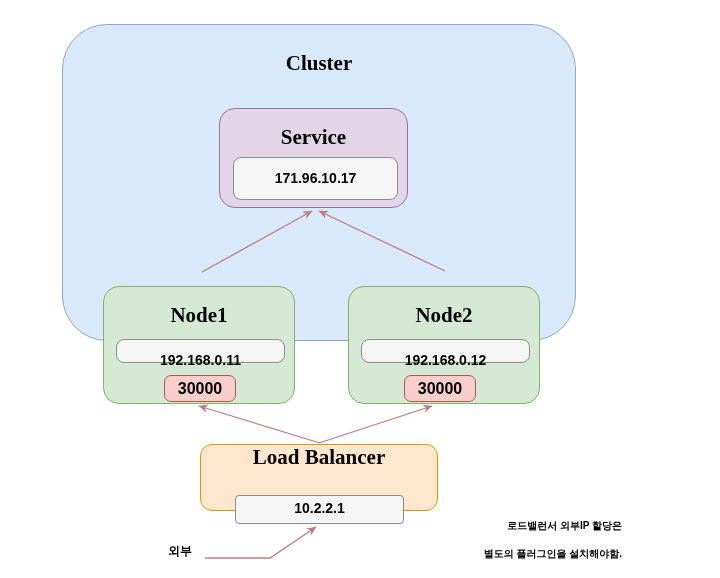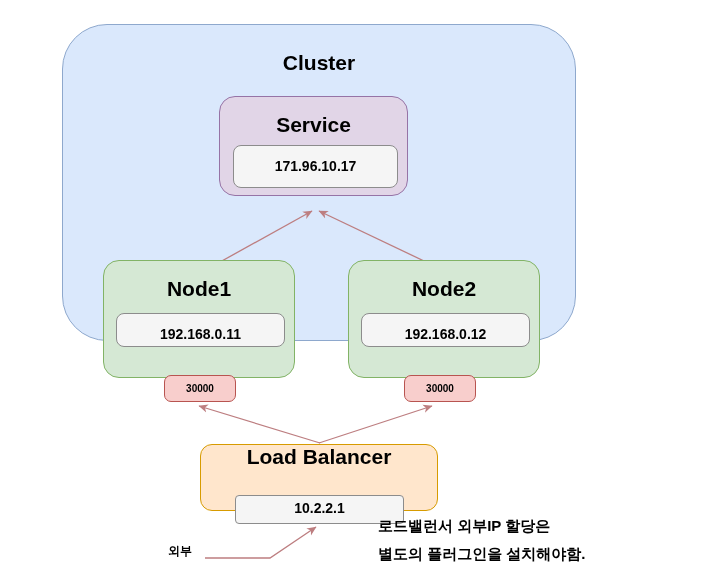--- a/index.html
+++ b/index.html
@@ -10,55 +10,55 @@
     --lb-fill:#ffe6cc;      --lb-border:#d79b00;
     --ip-fill:#f5f5f5;      --ip-border:#8c8c8c;
     --arrow:#bd7e80;
   }
   *{margin:0;padding:0;box-sizing:border-box;}
   html,body{width:720px;height:578px;background:#ffffff;overflow:hidden;
     font-family:"Liberation Sans","DejaVu Sans",sans-serif;color:#000;}
   #canvas{position:relative;width:720px;height:578px;background:#ffffff;}
 
   .box{position:absolute;border:1px solid #000;}
-  .title{font-weight:bold;font-size:21px;text-align:center;line-height:24px;}
+  .title{font-weight:bold;font-size:21px;text-align:center;line-height:24px;font-family:Liberation Serif, serif;}
 
   #cluster{left:62px;top:24px;width:514px;height:317px;border-radius:45px;
     background:var(--cluster-fill);border:1px solid var(--cluster-border);z-index:1;}
   #cluster-label{position:absolute;left:0;right:0;top:26px;}
 
-  #service{left:219px;top:96px;width:189px;height:100px;border-radius:16px;
+  #service{left:219px;top:108px;width:189px;height:100px;border-radius:16px;
     background:var(--service-fill);border:1px solid var(--service-border);z-index:3;}
   #service-label{margin-top:16px;}
 
-  .node{top:260px;width:192px;height:118px;border-radius:16px;
+  .node{top:286px;width:192px;height:118px;border-radius:16px;
     background:var(--node-fill);border:1px solid var(--node-border);z-index:3;}
   #node1{left:103px;}
   #node2{left:342px;margin-left:6px;}
   .node .title{margin-top:16px;}
 
   .ipbox{position:absolute;background:var(--ip-fill);border:1px solid var(--ip-border);
     border-radius:8px;font-weight:bold;font-size:14px;text-align:center;}
   #service-ip{left:13px;top:48px;width:165px;height:43px;line-height:41px;}
-  .node-ip{left:12px;top:52px;width:169px;height:34px;line-height:40px;}
+  .node-ip{left:12px;top:52px;width:169px;height:24px;line-height:40px;}
 
   .port-badge{position:absolute;top:375px;width:72px;height:27px;border-radius:7px;
     background:var(--port-fill);border:1px solid var(--port-border);z-index:4;
-    font-weight:bold;font-size:10px;text-align:center;line-height:25px;}
+    font-weight:bold;font-size:16px;text-align:center;line-height:25px;}
   #port1{left:164px;}
   #port2{left:404px;}
 
   #lb{left:200px;top:444px;width:238px;height:67px;border-radius:12px;
     background:var(--lb-fill);border:1px solid var(--lb-border);z-index:3;}
   #lb-label{}
   #lb-ip{left:235px;top:495px;width:169px;height:29px;line-height:25px;
     border-radius:4px;z-index:4;}
 
   #annotation{position:absolute;left:378px;top:512px;width:244px;z-index:5;
-    font-weight:bold;font-size:15px;line-height:28px;text-align:left;}
+    font-weight:bold;font-size:10px;line-height:28px;text-align:right;}
   #external-label{position:absolute;left:168px;top:543px;z-index:5;
     font-weight:bold;font-size:12px;}
 
   #arrows{position:absolute;left:0;top:0;width:720px;height:578px;z-index:2;
     pointer-events:none;}
   #arrows .edge{stroke:var(--arrow);stroke-width:1.3;fill:none;}
 </style>
 </head>
 <body>
 

